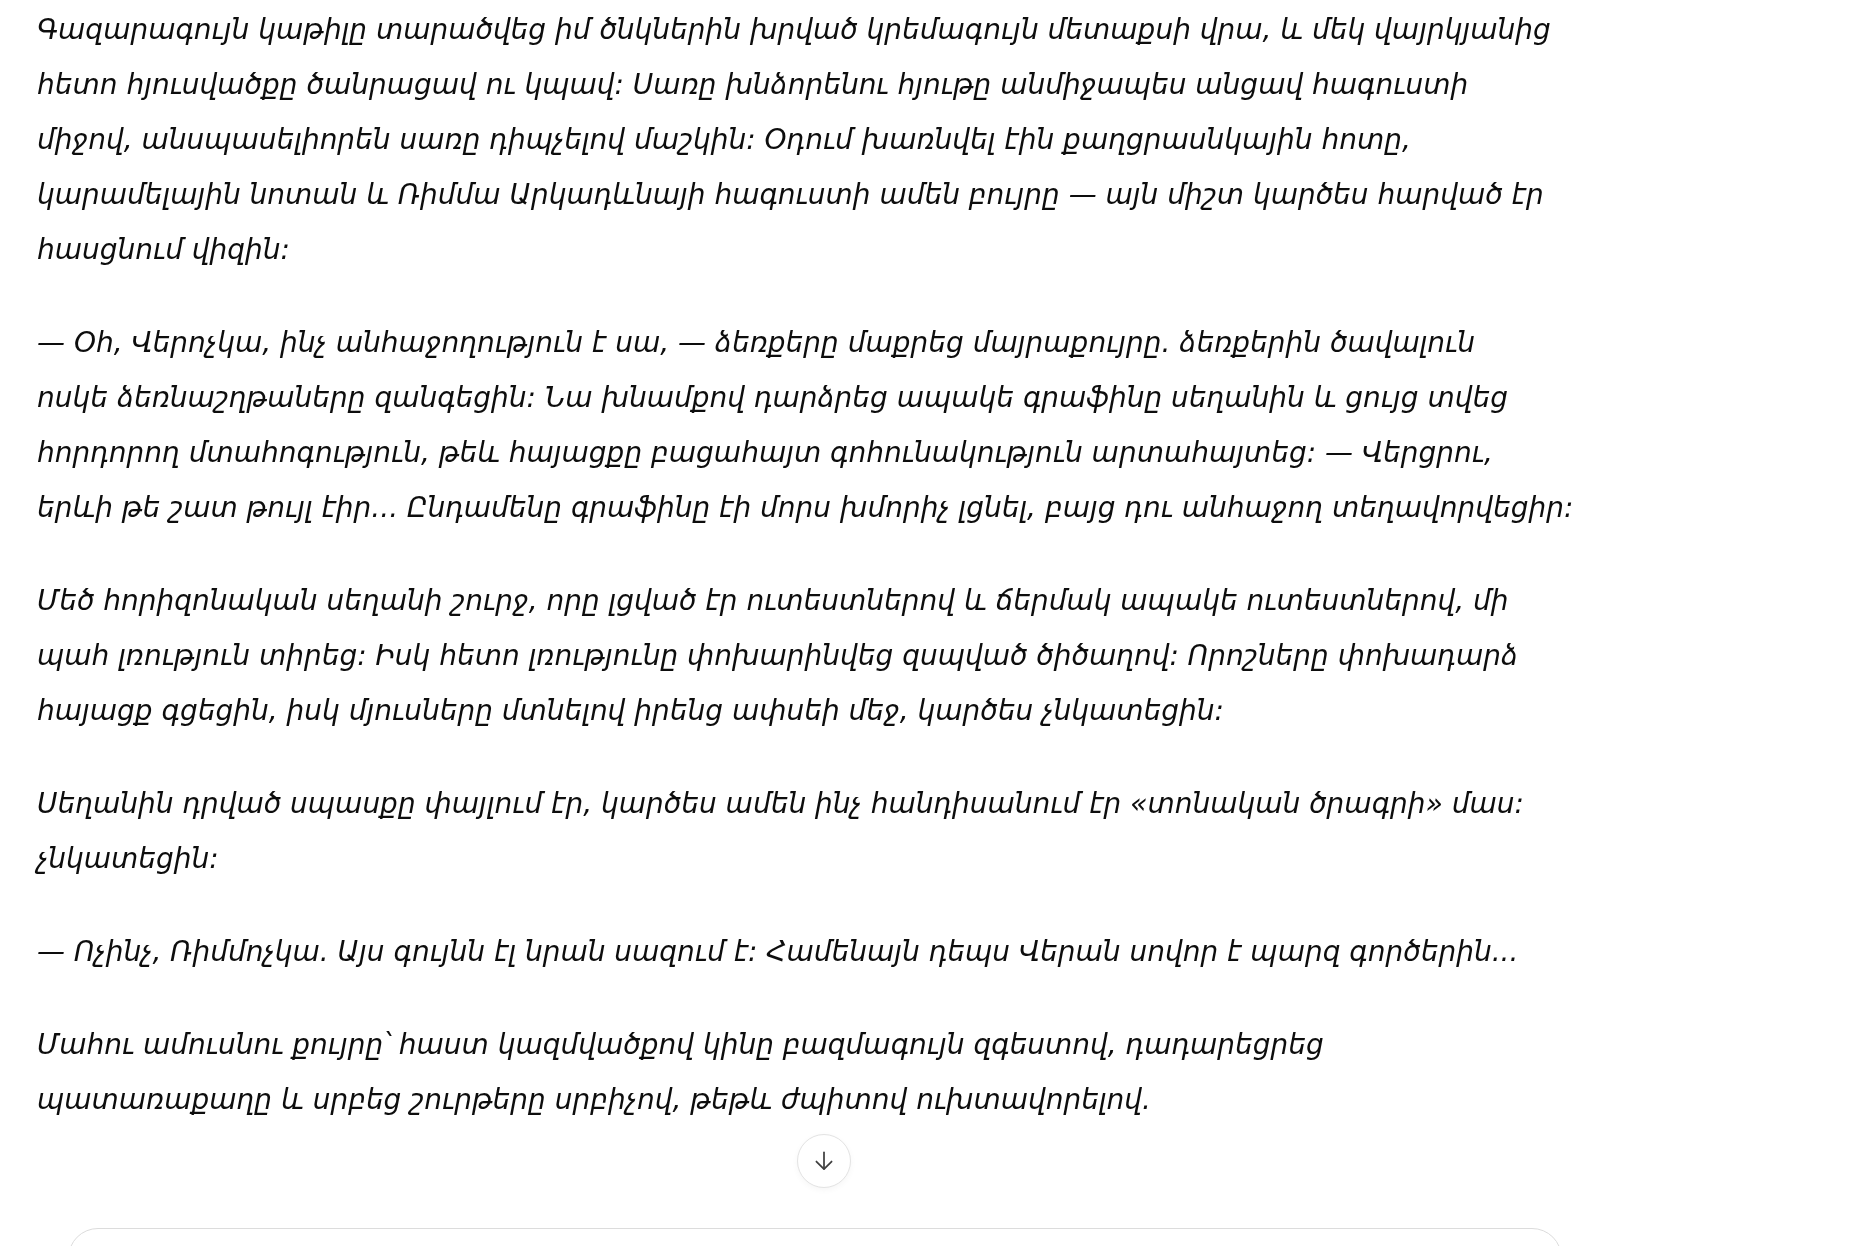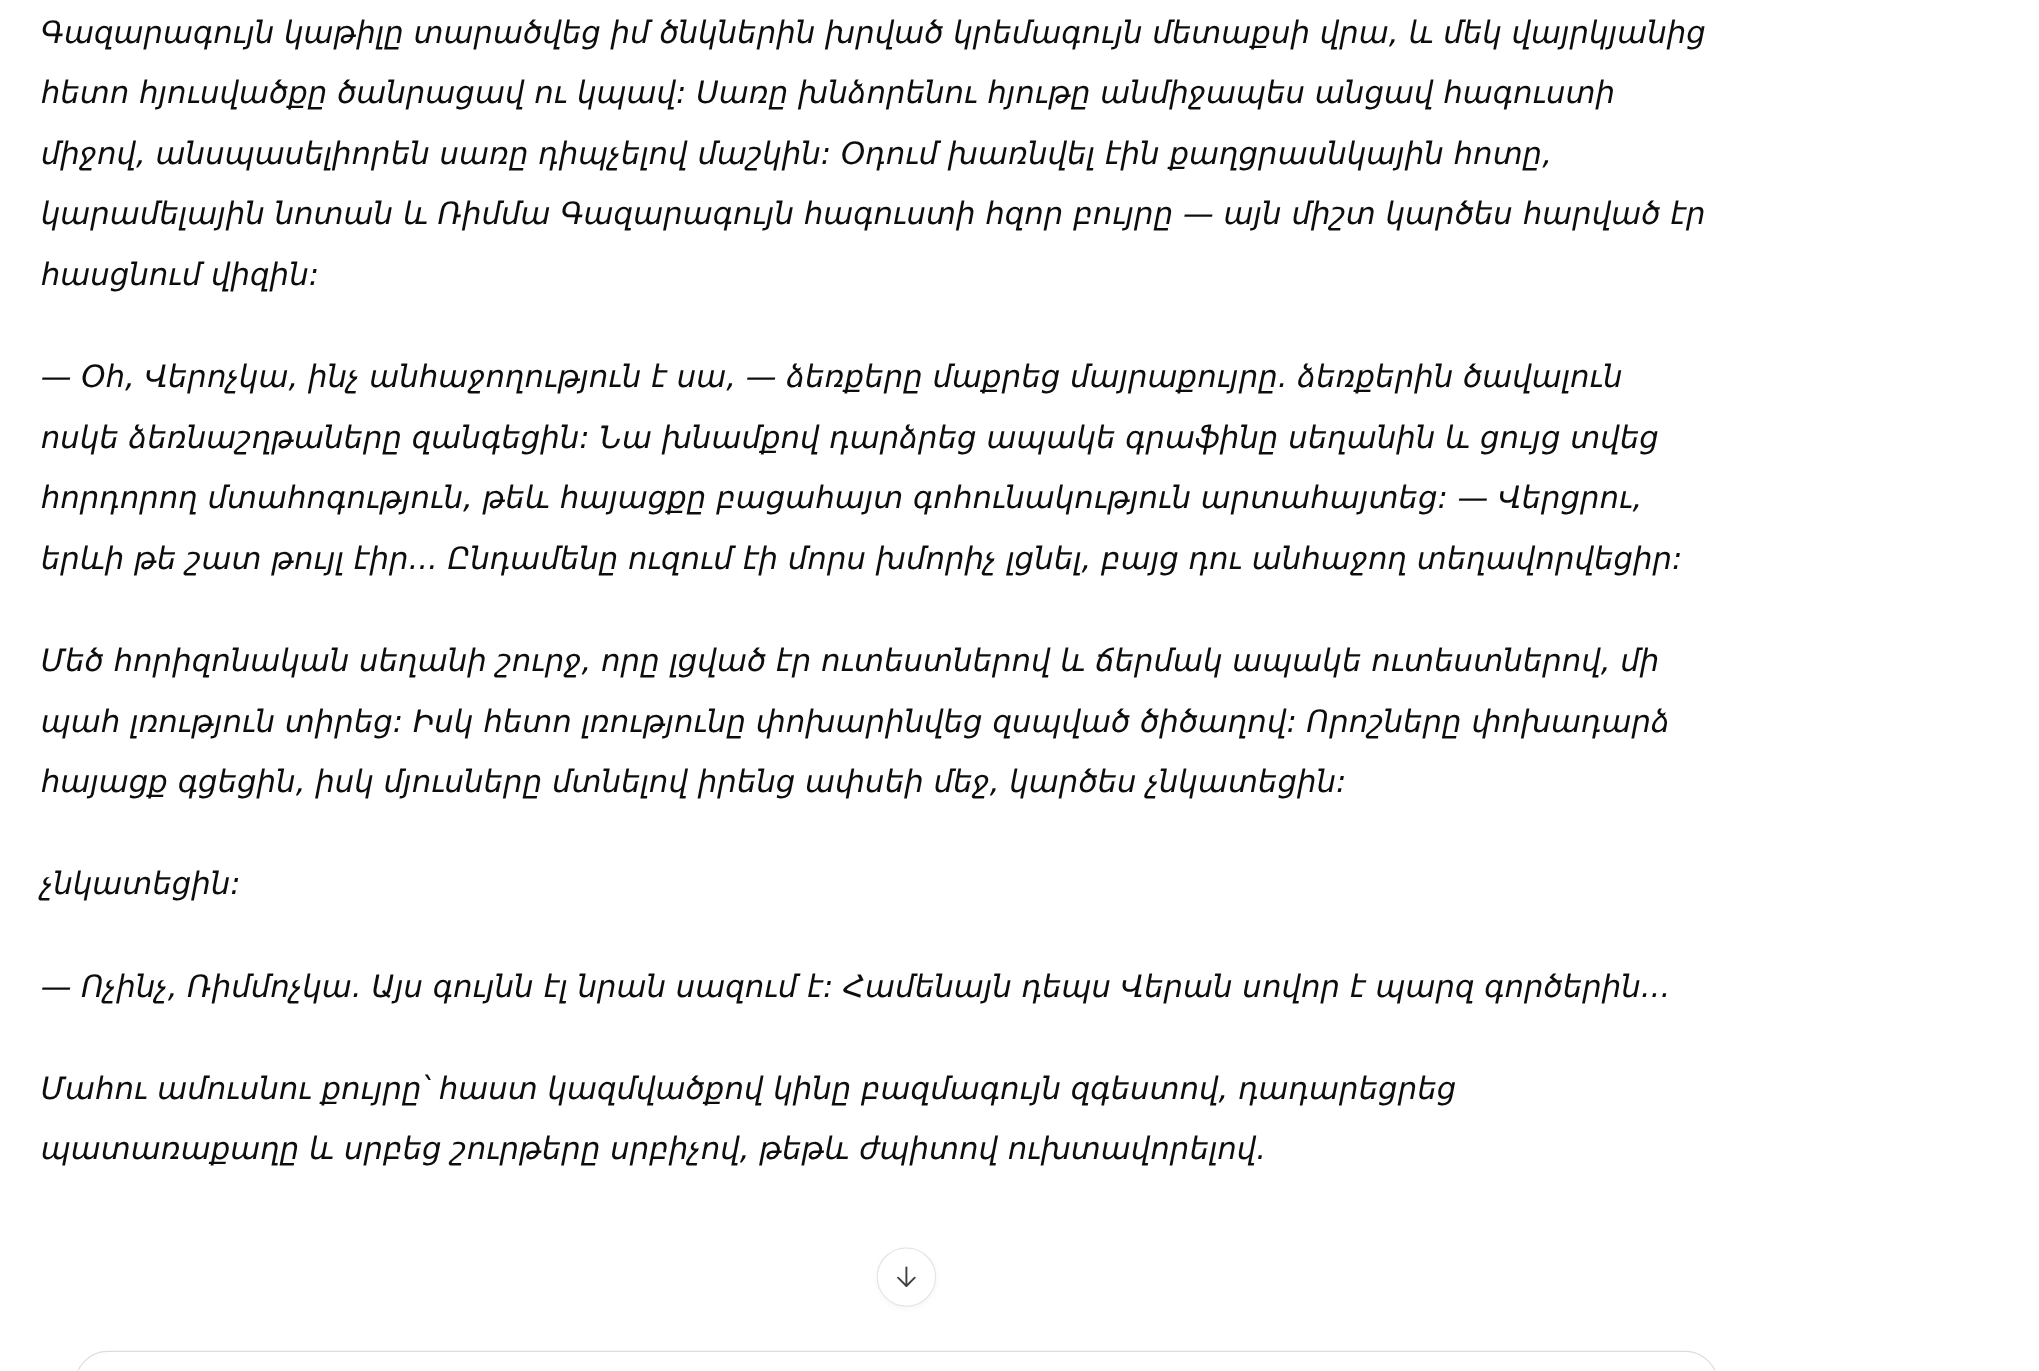--- a/index.html
+++ b/index.html
@@ -42,35 +42,36 @@
   }
 </style>
 </head>
 <body>
 
 <div class="message">
     <p class="para">
       <span class="line">Գազարագույն կաթիլը տարածվեց իմ ծնկներին խրված կրեմագույն մետաքսի վրա, և մեկ վայրկյանից</span>
       <span class="line">հետո հյուսվածքը ծանրացավ ու կպավ: Սառը խնձորենու հյութը անմիջապես անցավ հագուստի</span>
       <span class="line">միջով, անսպասելիորեն սառը դիպչելով մաշկին: Օդում խառնվել էին քաղցրասնկային հոտը,</span>
-      <span class="line">կարամելային նոտան և Ռիմմա Գազարագույն հագուստի հզոր բույրը — այն միշտ կարծես հարված էր</span>
+      <span class="line">կարամելային նոտան և Ռիմմա Արկադևնայի հագուստի ամեն բույրը — այն միշտ կարծես հարված էր</span>
       <span class="line">հասցնում վիզին:</span>
     </p>
     <p class="para">
       <span class="line">— Օհ, Վերոչկա, ինչ անհաջողություն է սա, — ձեռքերը մաքրեց մայրաքույրը. ձեռքերին ծավալուն</span>
       <span class="line">ոսկե ձեռնաշղթաները զանգեցին: Նա խնամքով դարձրեց ապակե գրաֆինը սեղանին և ցույց տվեց</span>
       <span class="line">հորդորող մտահոգություն, թեև հայացքը բացահայտ գոհունակություն արտահայտեց: — Վերցրու,</span>
-      <span class="line">երևի թե շատ թույլ էիր... Ընդամենը ուզում էի մորս խմորիչ լցնել, բայց դու անհաջող տեղավորվեցիր:</span>
+      <span class="line">երևի թե շատ թույլ էիր... Ընդամենը գրաֆինը էի մորս խմորիչ լցնել, բայց դու անհաջող տեղավորվեցիր:</span>
     </p>
     <p class="para">
       <span class="line">Մեծ հորիզոնական սեղանի շուրջ, որը լցված էր ուտեստներով և ճերմակ ապակե ուտեստներով, մի</span>
       <span class="line">պահ լռություն տիրեց: Իսկ հետո լռությունը փոխարինվեց զսպված ծիծաղով: Որոշները փոխադարձ</span>
       <span class="line">հայացք գցեցին, իսկ մյուսները մտնելով իրենց ափսեի մեջ, կարծես չնկատեցին:</span>
     </p>
     <p class="para">
+      <span class="line">Սեղանին դրված սպասքը փայլում էր, կարծես ամեն ինչ հանդիսանում էր «տոնական ծրագրի» մաս:</span>
       <span class="line">չնկատեցին:</span>
     </p>
     <p class="para">
       <span class="line">— Ոչինչ, Ռիմմոչկա. Այս գույնն էլ նրան սազում է: Համենայն դեպս Վերան սովոր է պարզ գործերին...</span>
     </p>
     <p class="para">
       <span class="line">Մահու ամուսնու քույրը՝ հաստ կազմվածքով կինը բազմագույն զգեստով, դադարեցրեց</span>
       <span class="line">պատառաքաղը և սրբեց շուրթերը սրբիչով, թեթև ժպիտով ուխտավորելով.</span>
     </p>
   </div>

